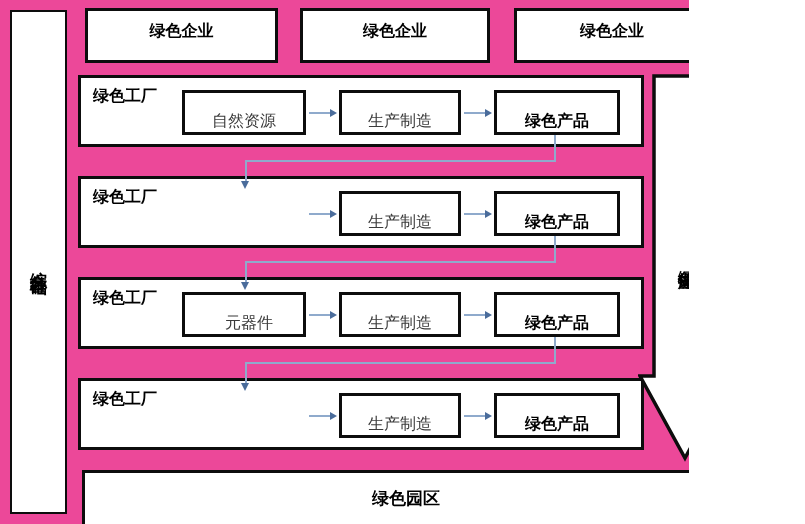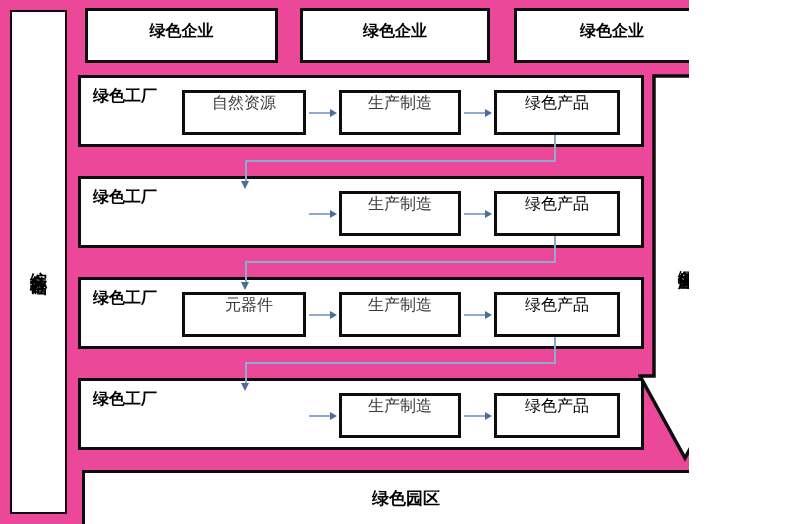--- a/index.html
+++ b/index.html
@@ -73,32 +73,32 @@
     color: #000000;
     white-space: nowrap;
     z-index: 3;
   }
   .node {
     position: absolute;
     background: #ffffff;
     box-sizing: border-box;
     border: 3px solid #0d0d0d;
     display: flex;
-    align-items: flex-start;
+    align-items: flex-end;
     justify-content: center;
     z-index: 2;
   }
   .node > span {
     font-size: 16px;
     color: #3a3a3a;
     white-space: nowrap;
   }
   .node.strong > span {
     color: #000000;
-    font-weight: normal;
+    font-weight: bold;
   }
 
   
   .hline {
     position: absolute;
     background: #8faacc;
     height: 1.5px;
     z-index: 1;
   }
   .vline {

